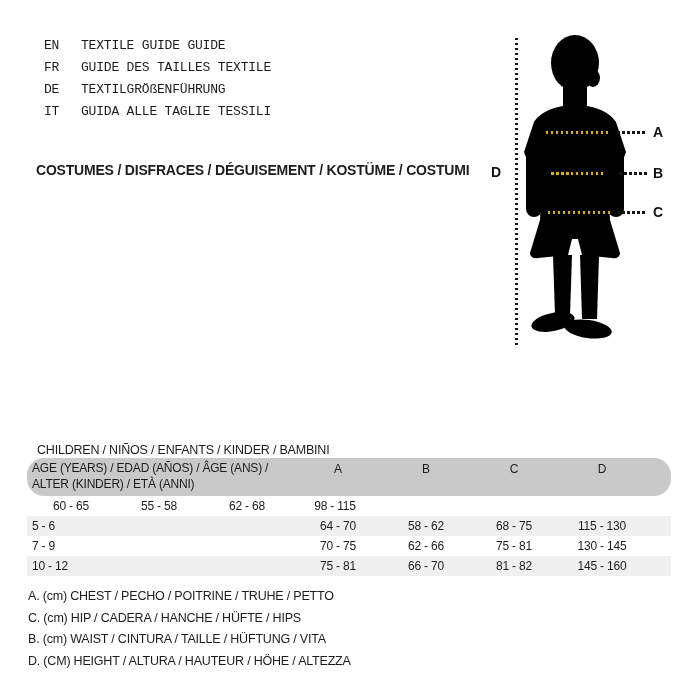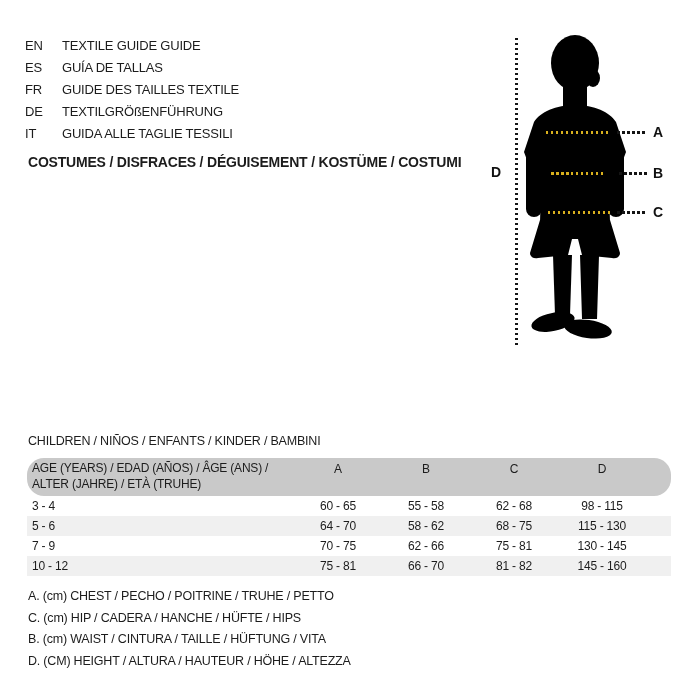--- a/index.html
+++ b/index.html
@@ -5,41 +5,41 @@
   html,body{margin:0;padding:0;background:#ffffff;}
   .page{
     position:relative;
     width:700px;height:700px;
     background:#ffffff;
     font-family:"Liberation Sans","DejaVu Sans",sans-serif;
     color:#1c1c1c;
     overflow:hidden;
   }
   
-  .lang-block{position:absolute;left:25px;top:35px;}
+  .lang-block{position:absolute;left:44px;top:35px;font-family:Liberation Mono, monospace;}
   .lang-row{display:flex;height:22px;line-height:22px;font-size:13px;letter-spacing:-0.2px;}
   .lang-code{width:37px;flex:0 0 37px;}
   
   .category{
-    position:absolute;left:28px;top:153px;margin:0;
+    position:absolute;left:28px;top:153px;margin:8px;
     font-size:14px;font-weight:bold;letter-spacing:-0.2px;line-height:18px;
   }
   
   .figure{position:absolute;left:0;top:0;width:700px;height:420px;}
   .silhouette{position:absolute;left:470px;top:25px;width:210px;height:330px;}
   .dash-h{position:absolute;height:3px;background:repeating-linear-gradient(to right,#d9b01e 0 2.5px,transparent 2.5px 5px);}
   .dot-h{position:absolute;height:2.5px;background:repeating-linear-gradient(to right,#141414 0 2.5px,transparent 2.5px 5px);}
   .dot-v{position:absolute;width:2.5px;background:repeating-linear-gradient(to bottom,#141414 0 2.5px,transparent 2.5px 5px);}
   .measure-label{
     position:absolute;font-size:14px;font-weight:bold;color:#111;
     line-height:16px;
   }
   
   .section-title{
-    position:absolute;left:28px;top:434px;margin:0;
+    position:absolute;left:28px;top:434px;margin:9px;
     font-size:12.5px;font-weight:normal;letter-spacing:-0.2px;
   }
   
   .size-table{position:absolute;left:27px;top:458px;width:644px;font-size:12px;letter-spacing:-0.2px;}
   .t-row{display:flex;align-items:stretch;}
   .t-header{background:#c9c9c9;padding:3px 0 4px 0;border-radius:17px;}
   .cell-age{flex:1 1 auto;text-align:left;padding-left:5px;}
   .cell-num{flex:0 0 88px;text-align:center;}
   .t-header .cell-num{line-height:16px;}
   .t-pad{flex:0 0 25px;}
@@ -52,24 +52,20 @@
 </style>
 </head>
 <body>
 
 <div class="page">
 
   <section class="lang-block">
     <div class="lang-row">
       <span class="lang-code">EN</span>
       <span class="lang-label">TEXTILE GUIDE GUIDE</span>
-    </div>
-    <div class="lang-row">
-      <span class="lang-code">ES</span>
-      <span class="lang-label">GUÍA DE TALLAS</span>
     </div>
     <div class="lang-row">
       <span class="lang-code">FR</span>
       <span class="lang-label">GUIDE DES TAILLES TEXTILE</span>
     </div>
     <div class="lang-row">
       <span class="lang-code">DE</span>
       <span class="lang-label">TEXTILGRÖßENFÜHRUNG</span>
     </div>
     <div class="lang-row">
@@ -112,31 +108,30 @@
     <div class="dot-h" style="left:617px;top:211px;width:30px;"></div>
     <div class="measure-label" style="left:653px;top:204px;">C</div>
   </div>
 
   <h2 class="section-title">CHILDREN / NIÑOS / ENFANTS / KINDER / BAMBINI</h2>
 
   <div class="size-table">
     <div class="t-row t-header">
       <div class="cell-age hdr-age-lines">
         <div>AGE (YEARS) / EDAD (AÑOS) / ÂGE (ANS) /</div>
-        <div>ALTER (JAHRE) / ETÀ (TRUHE)</div>
+        <div>ALTER (KINDER) / ETÀ (ANNI)</div>
       </div>
       <div class="cell-num">A</div>
       <div class="cell-num">B</div>
       <div class="cell-num">C</div>
       <div class="cell-num">D</div>
       <div class="t-pad"></div>
     </div>
 
     <div class="t-row data-row">
-      <div class="cell-age">3 - 4</div>
       <div class="cell-num">60 - 65</div>
       <div class="cell-num">55 - 58</div>
       <div class="cell-num">62 - 68</div>
       <div class="cell-num">98 - 115</div>
       <div class="t-pad"></div>
     </div>
     <div class="t-row data-row stripe">
       <div class="cell-age">5 - 6</div>
       <div class="cell-num">64 - 70</div>
       <div class="cell-num">58 - 62</div>

